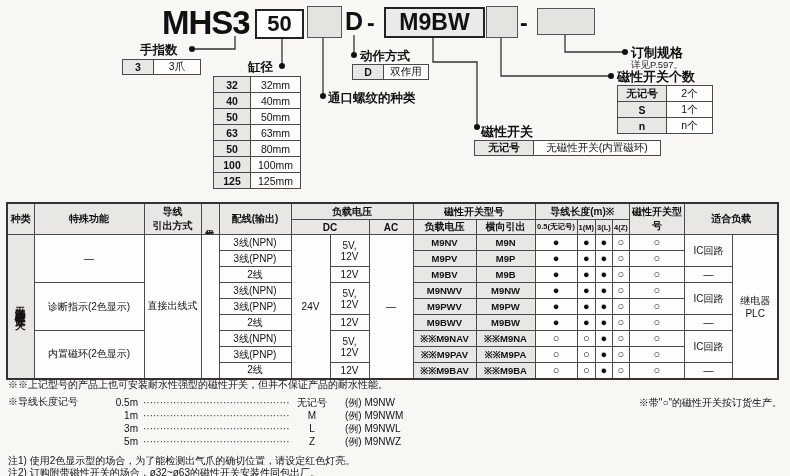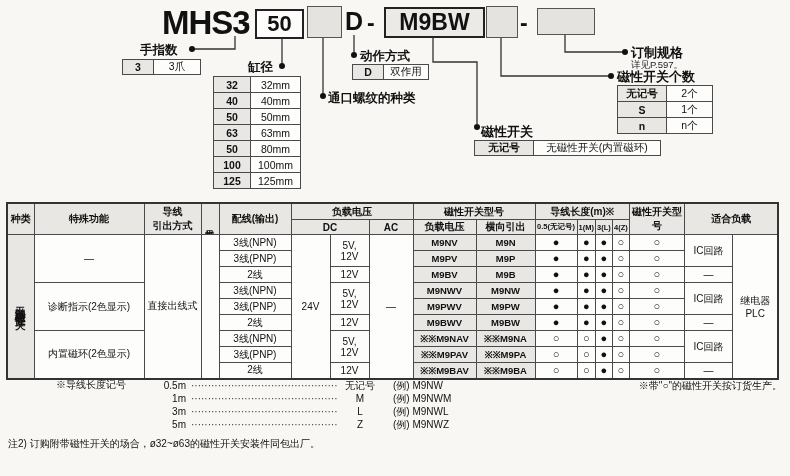--- a/index.html
+++ b/index.html
@@ -33,21 +33,21 @@
   .main-table td.dot{font-size:11px;padding:0;line-height:1;}
   .main-table th.sh{font-size:7.5px;}
   .pre{white-space:pre-line;}
   .vcell{writing-mode:vertical-rl;text-orientation:upright;letter-spacing:2px;margin:0 auto;}
   th .vcell{letter-spacing:0;font-size:8.5px;}
   td.kind{background:#e8e7e3;font-weight:bold;font-size:10.5px;}
   
   .notes{position:absolute;left:8px;top:379px;width:776px;font-size:10px;line-height:12px;}
   .fn-top{margin-bottom:5px;}
   .len-wrap{display:flex;margin-bottom:7px;position:relative;}
-  .len-label{width:96px;margin-left:48px;}
+  .len-label{width:96px;}
   .len-row{display:flex;height:13px;align-items:flex-end;}
   .sz{width:34px;text-align:right;padding-right:5px;}
   .dots{width:146px;overflow:hidden;white-space:nowrap;color:#333;}
   .cd{width:46px;text-align:center;}
   .ex{padding-left:10px;}
   .order-note{position:absolute;right:2px;top:1px;}
   .note-line{line-height:11.5px;}
 </style>
 </head>
 <body>
@@ -331,20 +331,21 @@
         <td class="dot">○</td>
         <td class="dot">●</td>
         <td class="dot">○</td>
         <td class="dot">○</td>
         <td>—</td>
       </tr>
     </tbody>
   </table>
 
   <div class="notes">
+    <div class="fn-top">※※上记型号的产品上也可安装耐水性强型的磁性开关，但并不保证产品的耐水性能。</div>
     <div class="len-wrap">
       <div class="len-label">※导线长度记号</div>
       <div>
         <div class="len-row">
           <span class="sz">0.5m</span>
             <span class="dots">··························································</span>
             <span class="cd">无记号</span>
             <span class="ex">(例) M9NW</span>
         </div>
         <div class="len-row">
@@ -361,17 +362,18 @@
         </div>
         <div class="len-row">
           <span class="sz">5m</span>
             <span class="dots">··························································</span>
             <span class="cd">Z</span>
             <span class="ex">(例) M9NWZ</span>
         </div>
       </div>
       <div class="order-note">※带"○"的磁性开关按订货生产。</div>
     </div>
+    <div class="note-line">注1) 使用2色显示型的场合，为了能检测出气爪的确切位置，请设定红色灯亮。</div>
     <div class="note-line">注2) 订购附带磁性开关的场合，ø32~ø63的磁性开关安装件同包出厂。</div>
 
   </div>
 
 </div>
 
 </body></html>

